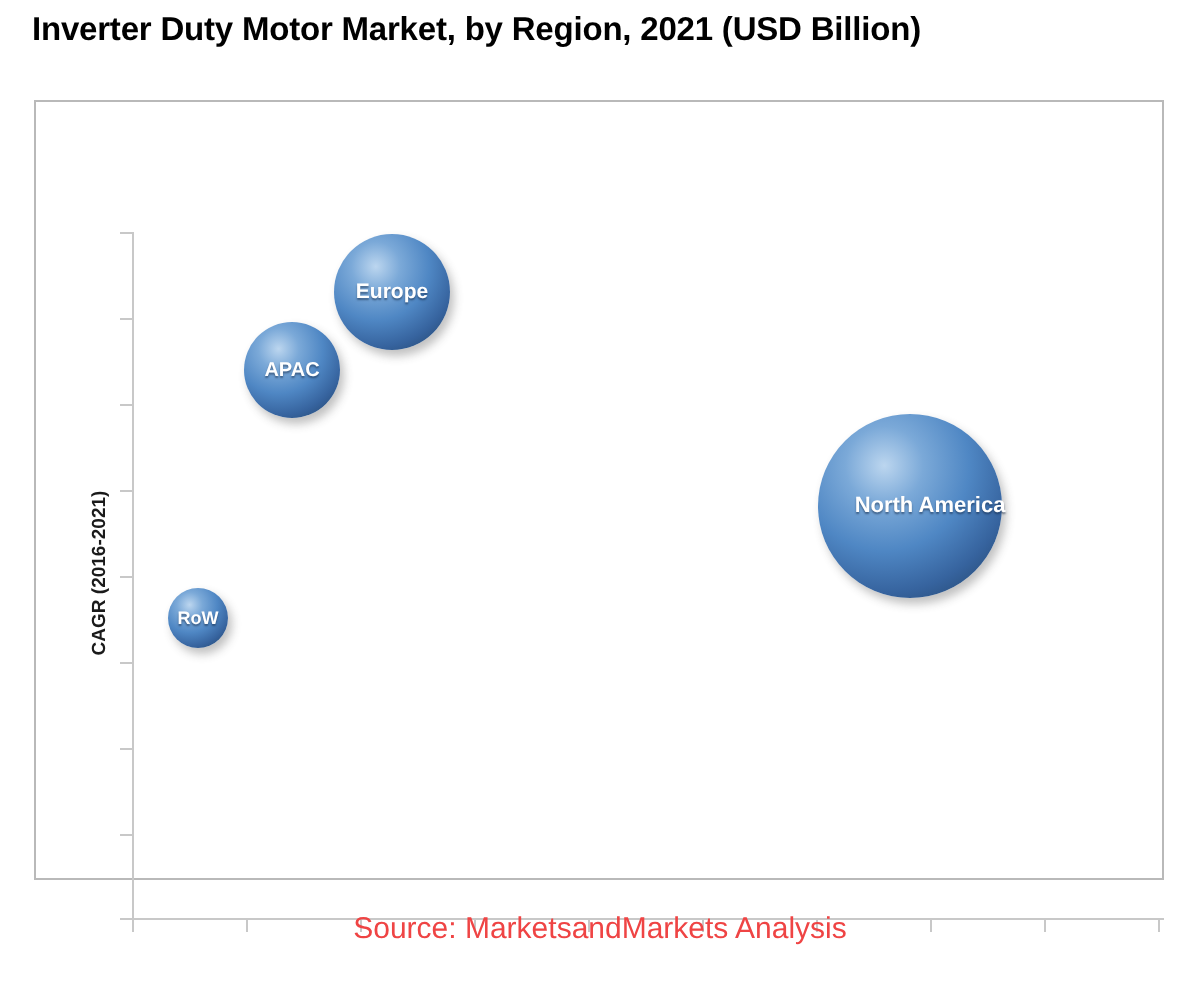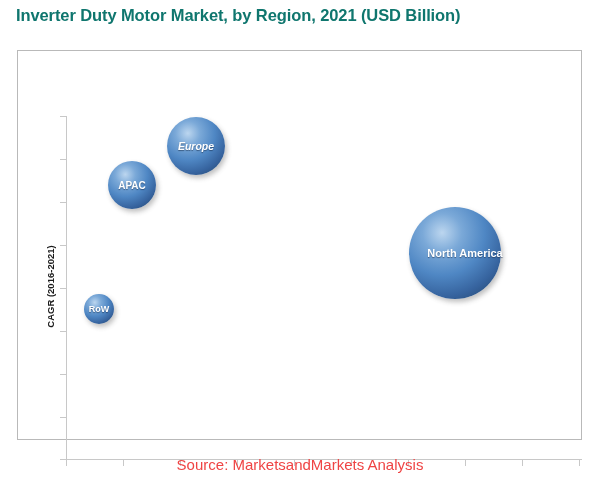--- a/index.html
+++ b/index.html
@@ -14,21 +14,21 @@
     overflow: hidden;
     position: relative;
   }
 
   #chart-title {
     position: absolute;
     left: 16px;
     top: 6px;
     font-size: 16.5px;
     font-weight: bold;
-    color: #0f766e;
+    color: #000000;
     letter-spacing: -0.1px;
     white-space: nowrap;
   }
 
   #plot-frame {
     position: absolute;
     left: 17px;
     top: 50px;
     width: 565px;
     height: 390px;
@@ -163,24 +163,24 @@
       <div class="tick-x" style="left: 504px;"></div>
       <div class="tick-x" style="left: 561px;"></div>
     </div>
 
   <div id="y-axis-title">CAGR (2016-2021)</div>
 
   <div id="bubble-layer">
       <div class="bubble" style="width: 30px; height: 30px; left: 66px; top: 243px;">
         <span class="bubble-label" style="font-size: 9px;">RoW</span>
       </div>
-      <div class="bubble" style="width: 48px; height: 48px; left: 90px; top: 110px;">
+      <div class="bubble" style="width: 48px; height: 48px; left: 104px; top: 110px;">
         <span class="bubble-label" style="font-size: 10px;">APAC</span>
       </div>
-      <div class="bubble" style="width: 58px; height: 58px; left: 149px; top: 66px; font-style: italic;">
+      <div class="bubble" style="width: 58px; height: 58px; left: 149px; top: 66px;">
         <span class="bubble-label" style="font-size: 10.5px;">Europe</span>
       </div>
       <div class="bubble" style="width: 92px; height: 92px; left: 391px; top: 156px;">
         <span class="bubble-label" style="font-size: 11px; margin-left: 20px;">North America</span>
       </div>
     </div>
 
 </div>
 
 <div id="source-note">Source: MarketsandMarkets Analysis</div>

